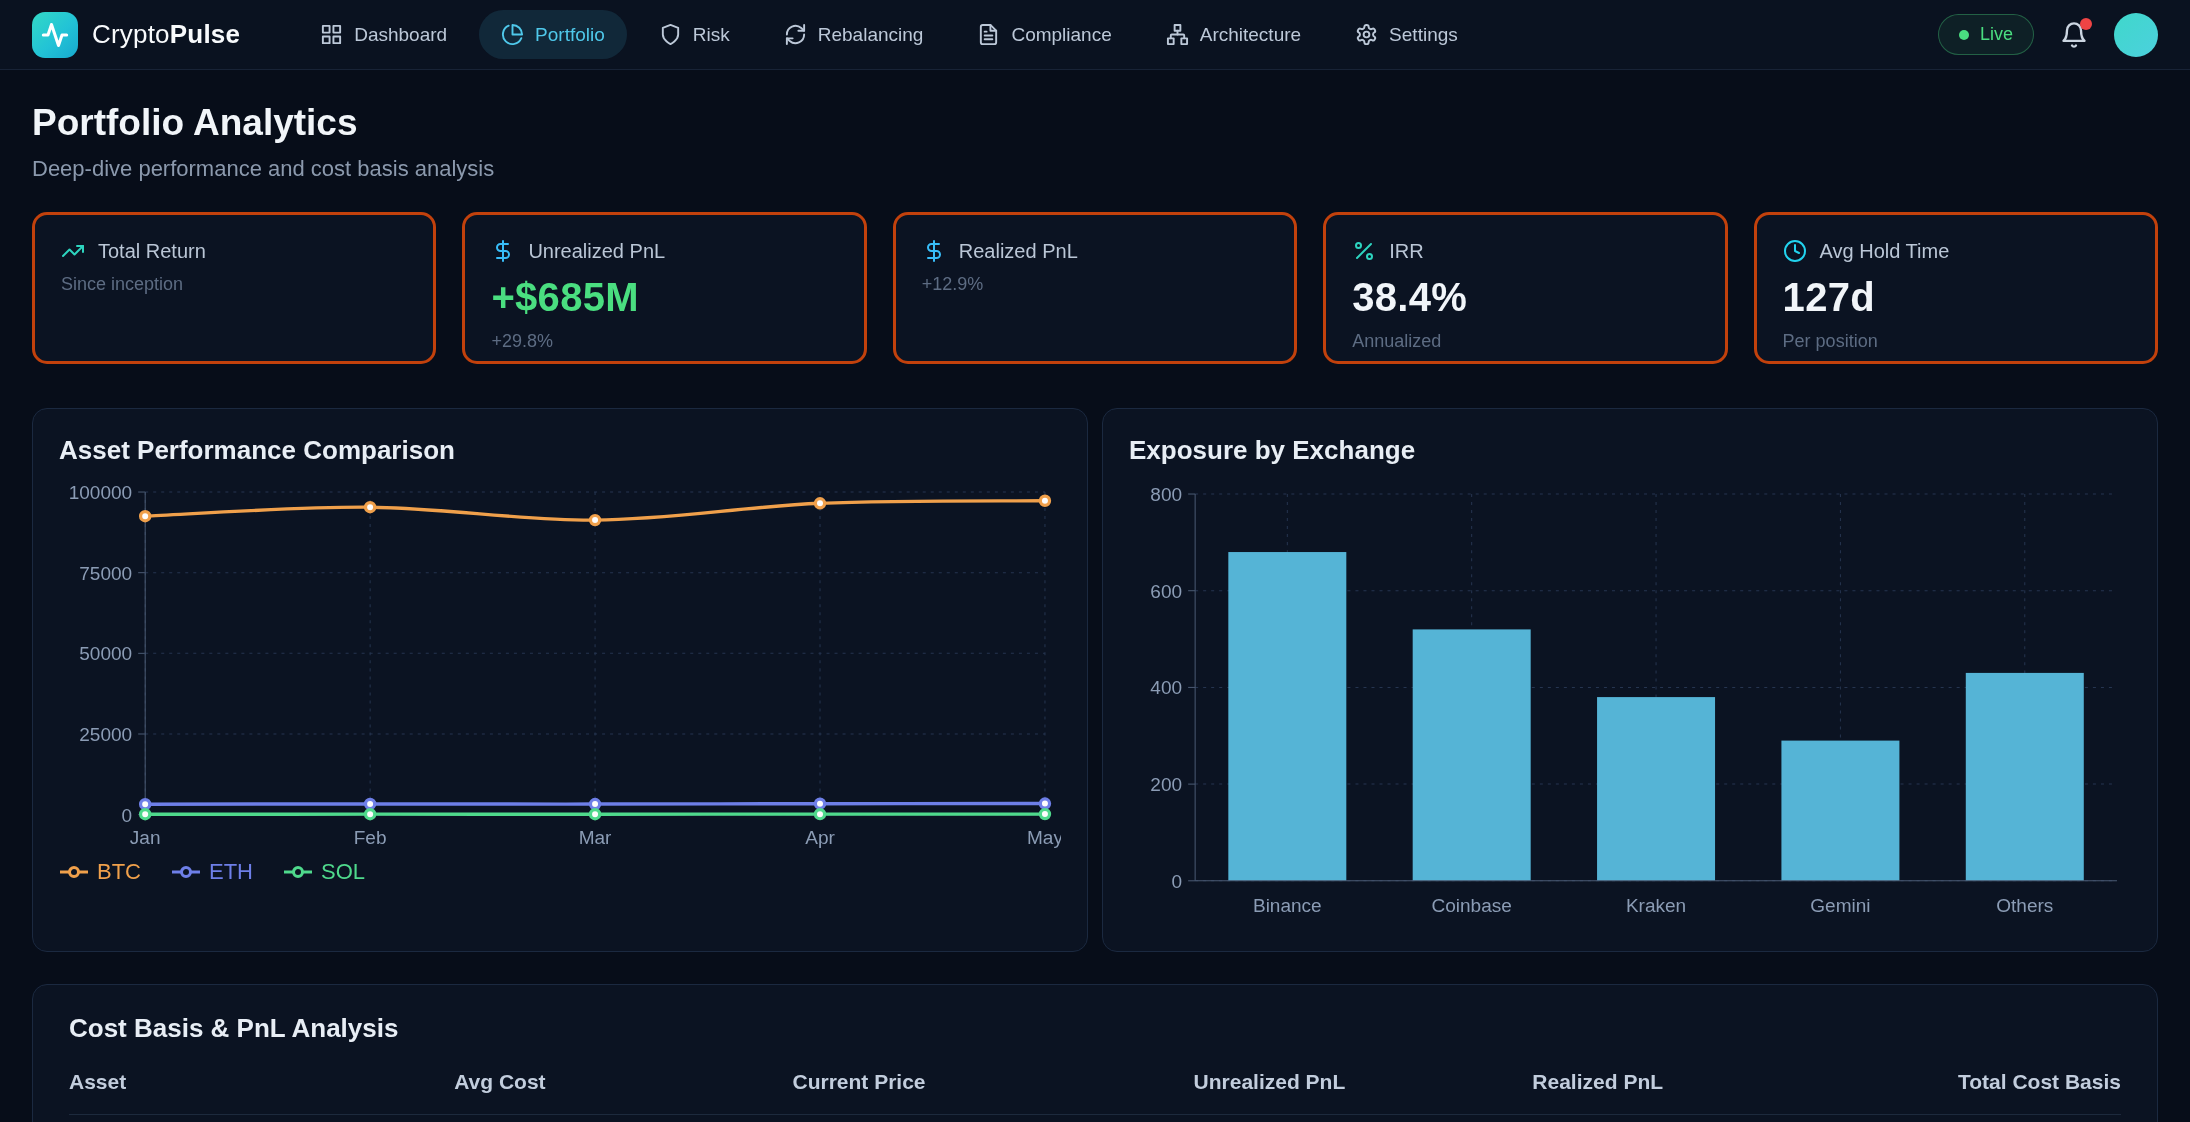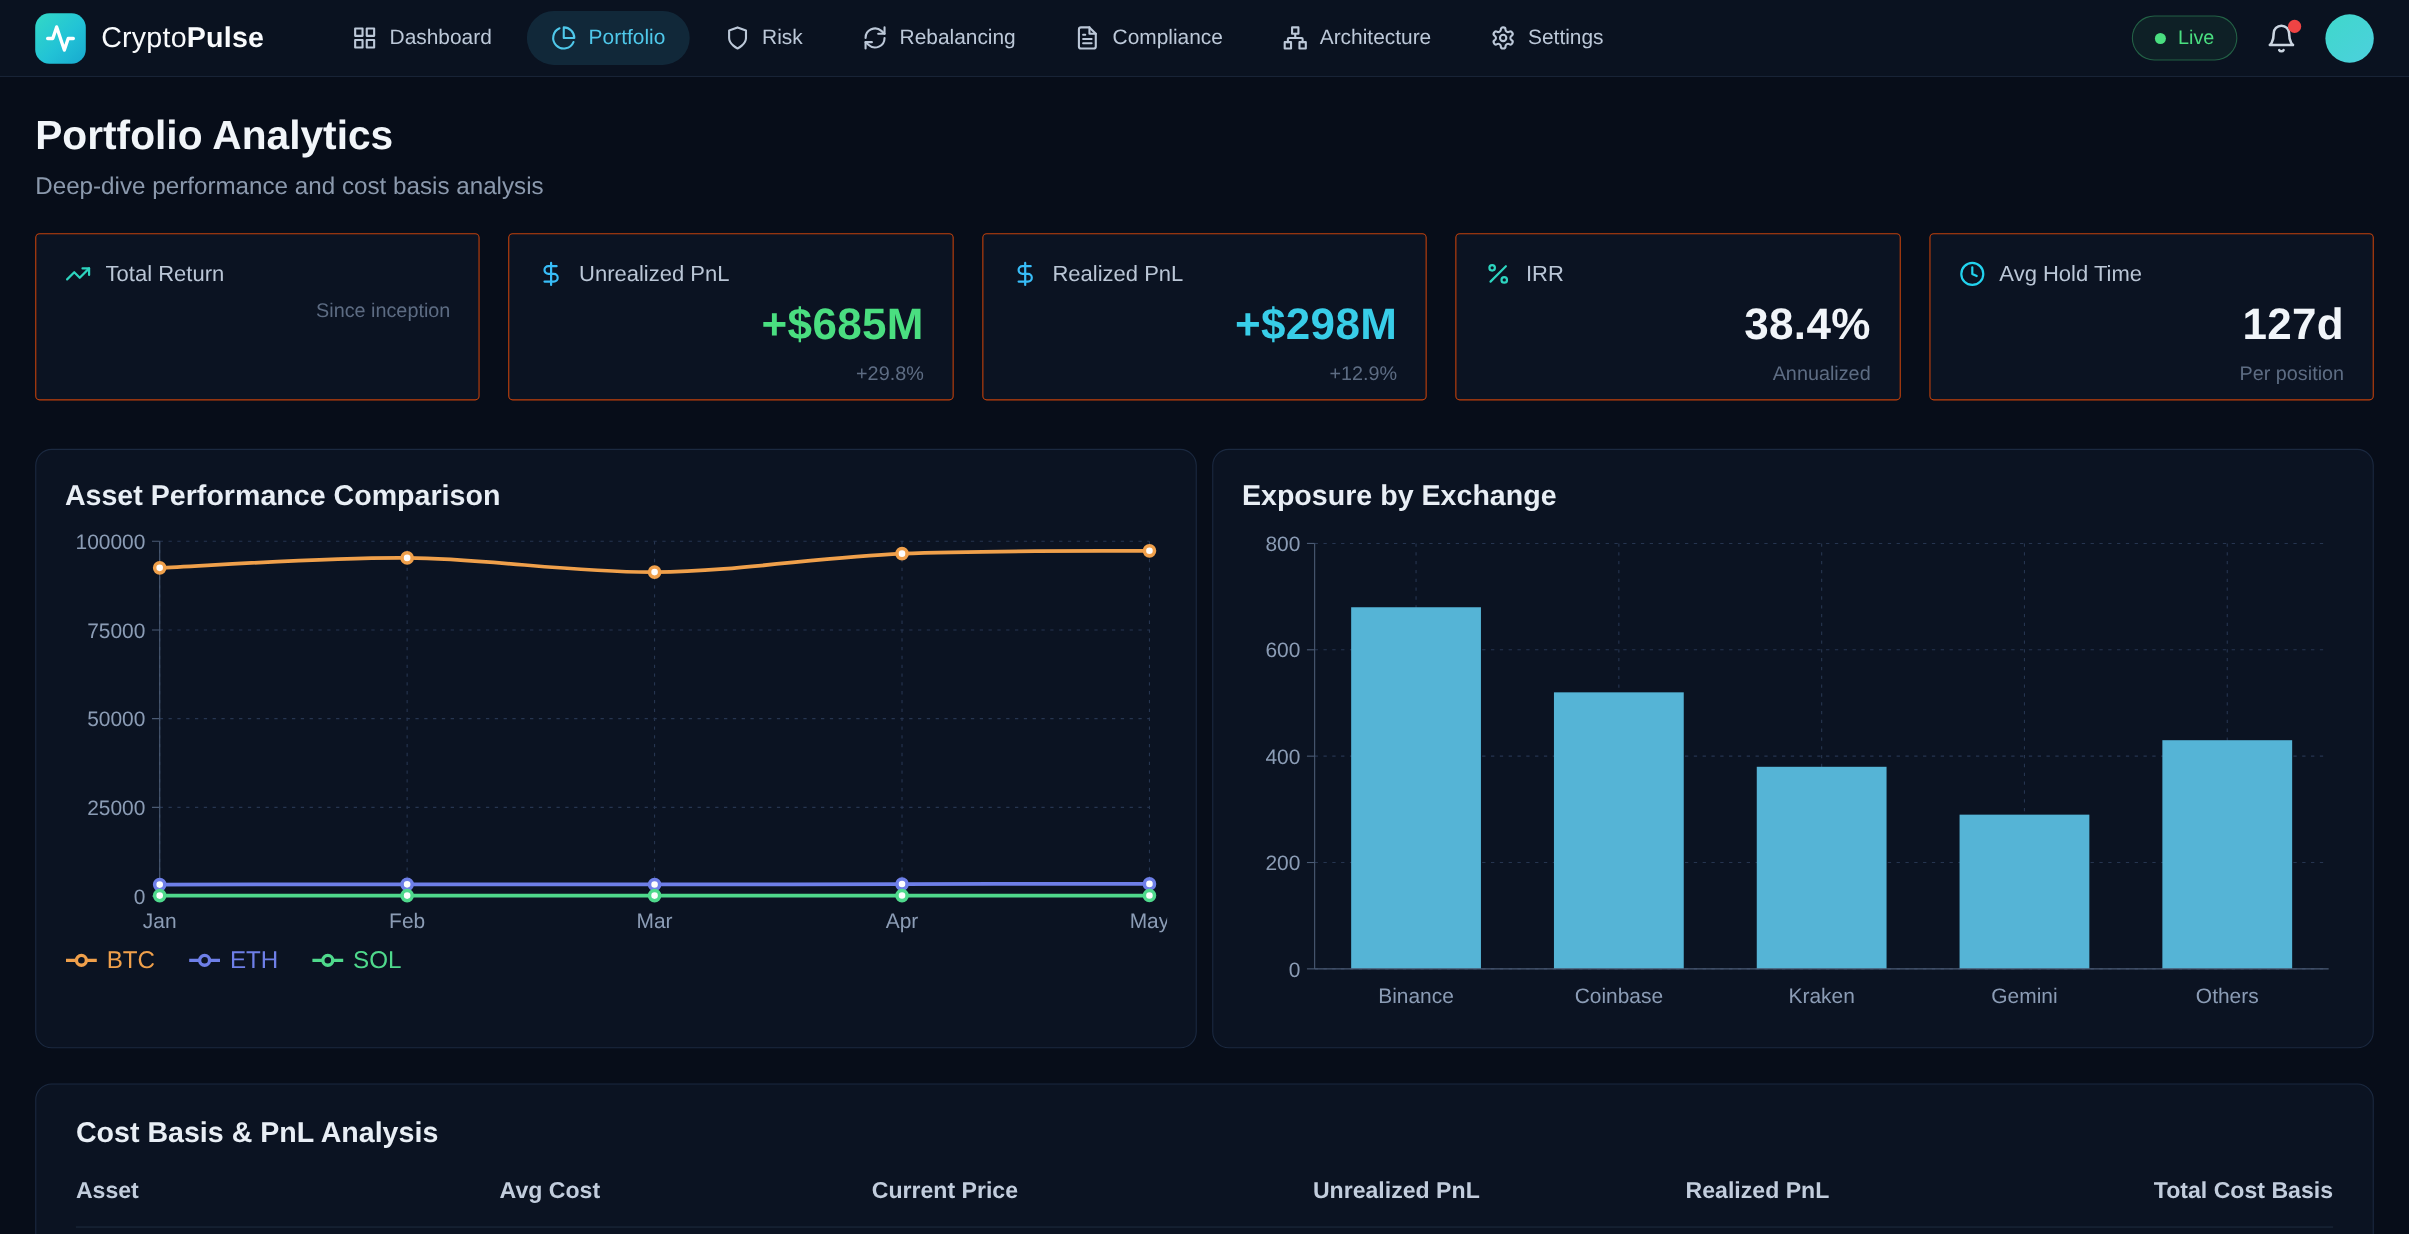--- a/index.html
+++ b/index.html
@@ -52,22 +52,22 @@
     width:44px; height:44px; border-radius:50%; cursor:pointer;
     background:linear-gradient(135deg,#3fd8cb,#4cd0dd);
   }
   
   main { padding:0 32px; }
   .page-title { margin-top:32px; font-size:37px; font-weight:700; color:#f1f5f9; }
   .page-subtitle { margin-top:12px; font-size:22px; color:#8b99ad; }
   
   .stats { display:grid; grid-template-columns:repeat(5,1fr); gap:26px; margin-top:30px; }
   .stat-card {
-    background:#0b1322; border:1px solid #c2410c; border-radius:4px;
-    padding:24px 26px; height:152px;text-align:right;
+    background:#0b1322; border:3px solid #c2410c; border-radius:15px;
+    padding:24px 26px; height:152px;
   }
   .stat-head { display:flex; align-items:center; gap:13px; font-size:20px; color:#bac6d6; }
   .stat-head svg { width:24px; height:24px; }
   .stat-value { margin-top:12px; font-size:40px; font-weight:700; letter-spacing:.3px; }
   .stat-sub { margin-top:11px; font-size:18px; color:#5d6c83; }
   
   .charts { display:grid; grid-template-columns:1fr 1fr; gap:14px; margin-top:44px; }
   .panel {
     background:#0b1322; border:1px solid #1b2940; border-radius:15px;
     padding:26px 26px;
@@ -205,21 +205,20 @@
         <div class="stat-sub">+29.8%</div>
       </div>
       <div class="stat-card">
         <div class="stat-head">
           <svg viewBox="0 0 24 24" fill="none" stroke="#38bdf8" stroke-width="2" stroke-linecap="round" stroke-linejoin="round">
             <path d="M12 2v20"></path>
             <path d="M17 5H9.5a3.5 3.5 0 0 0 0 7h5a3.5 3.5 0 0 1 0 7H6"></path>
           </svg>
           <span>Realized PnL</span>
         </div>
-        <div class="stat-value" style="color: rgb(56, 205, 232);">+$298M</div>
         <div class="stat-sub">+12.9%</div>
       </div>
       <div class="stat-card">
         <div class="stat-head">
           <svg viewBox="0 0 24 24" fill="none" stroke="#2dd4bf" stroke-width="2" stroke-linecap="round" stroke-linejoin="round">
             <path d="M19 5L5 19"></path>
             <path d="M9 6.5a2.5 2.5 0 1 1-5 0 2.5 2.5 0 0 1 5 0z"></path>
             <path d="M20 17.5a2.5 2.5 0 1 1-5 0 2.5 2.5 0 0 1 5 0z"></path>
           </svg>
           <span>IRR</span>

